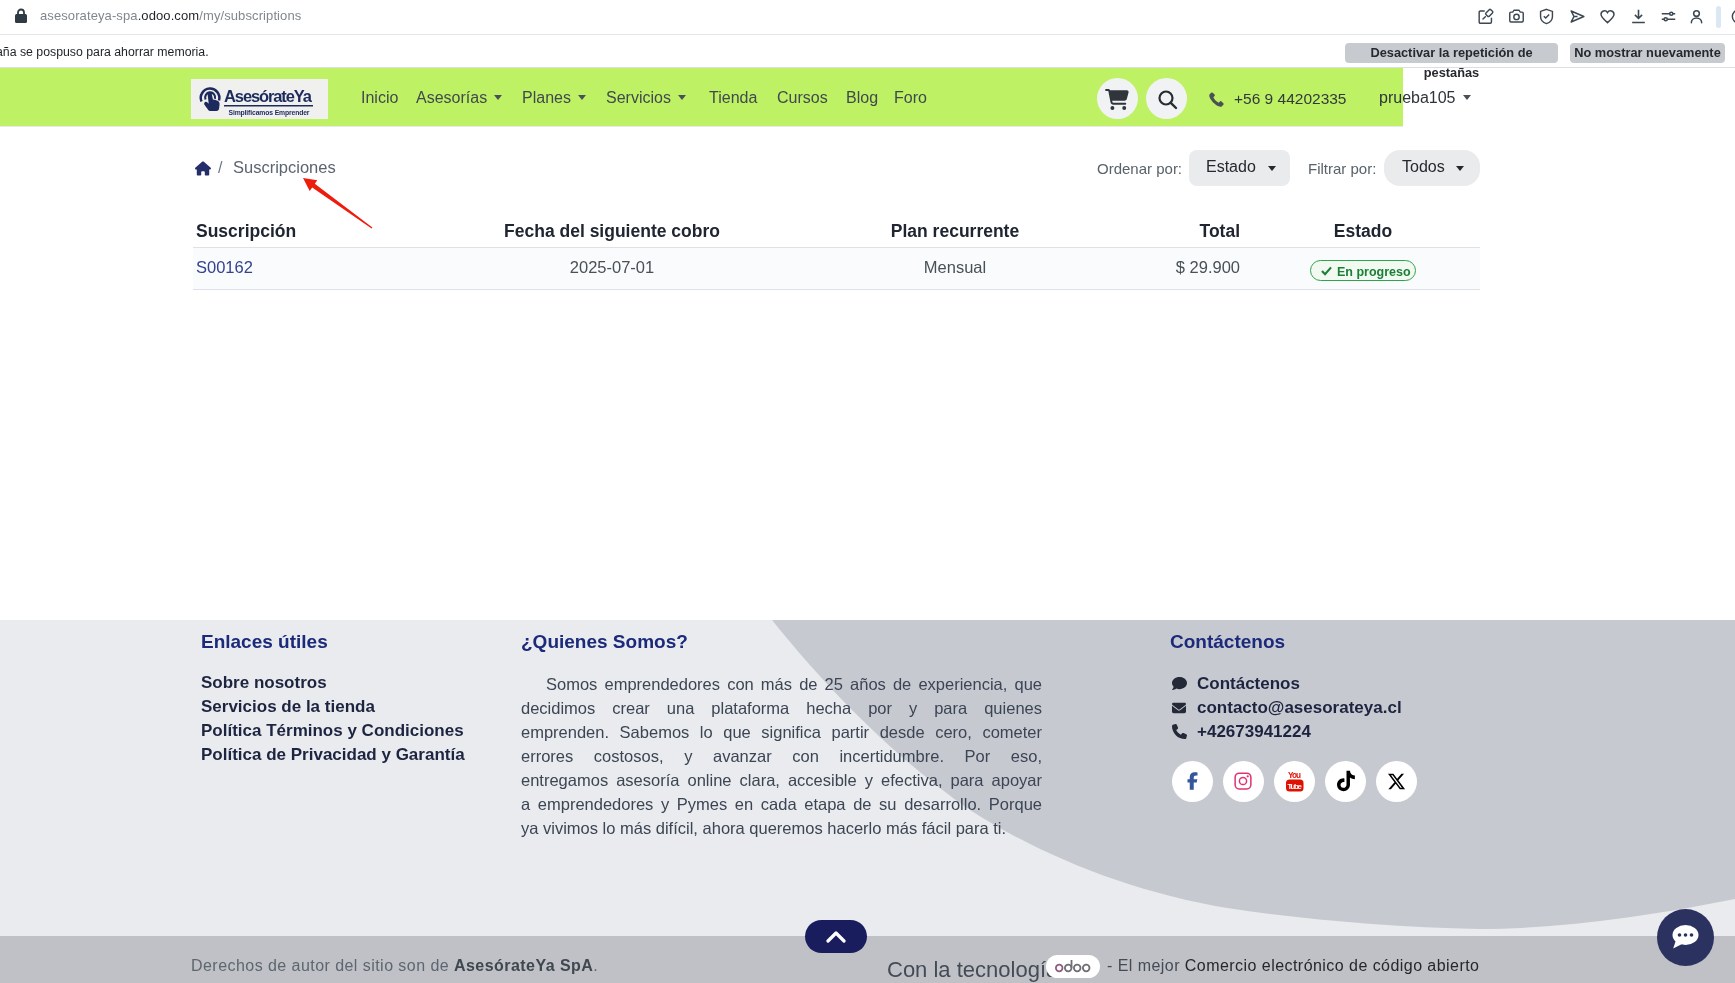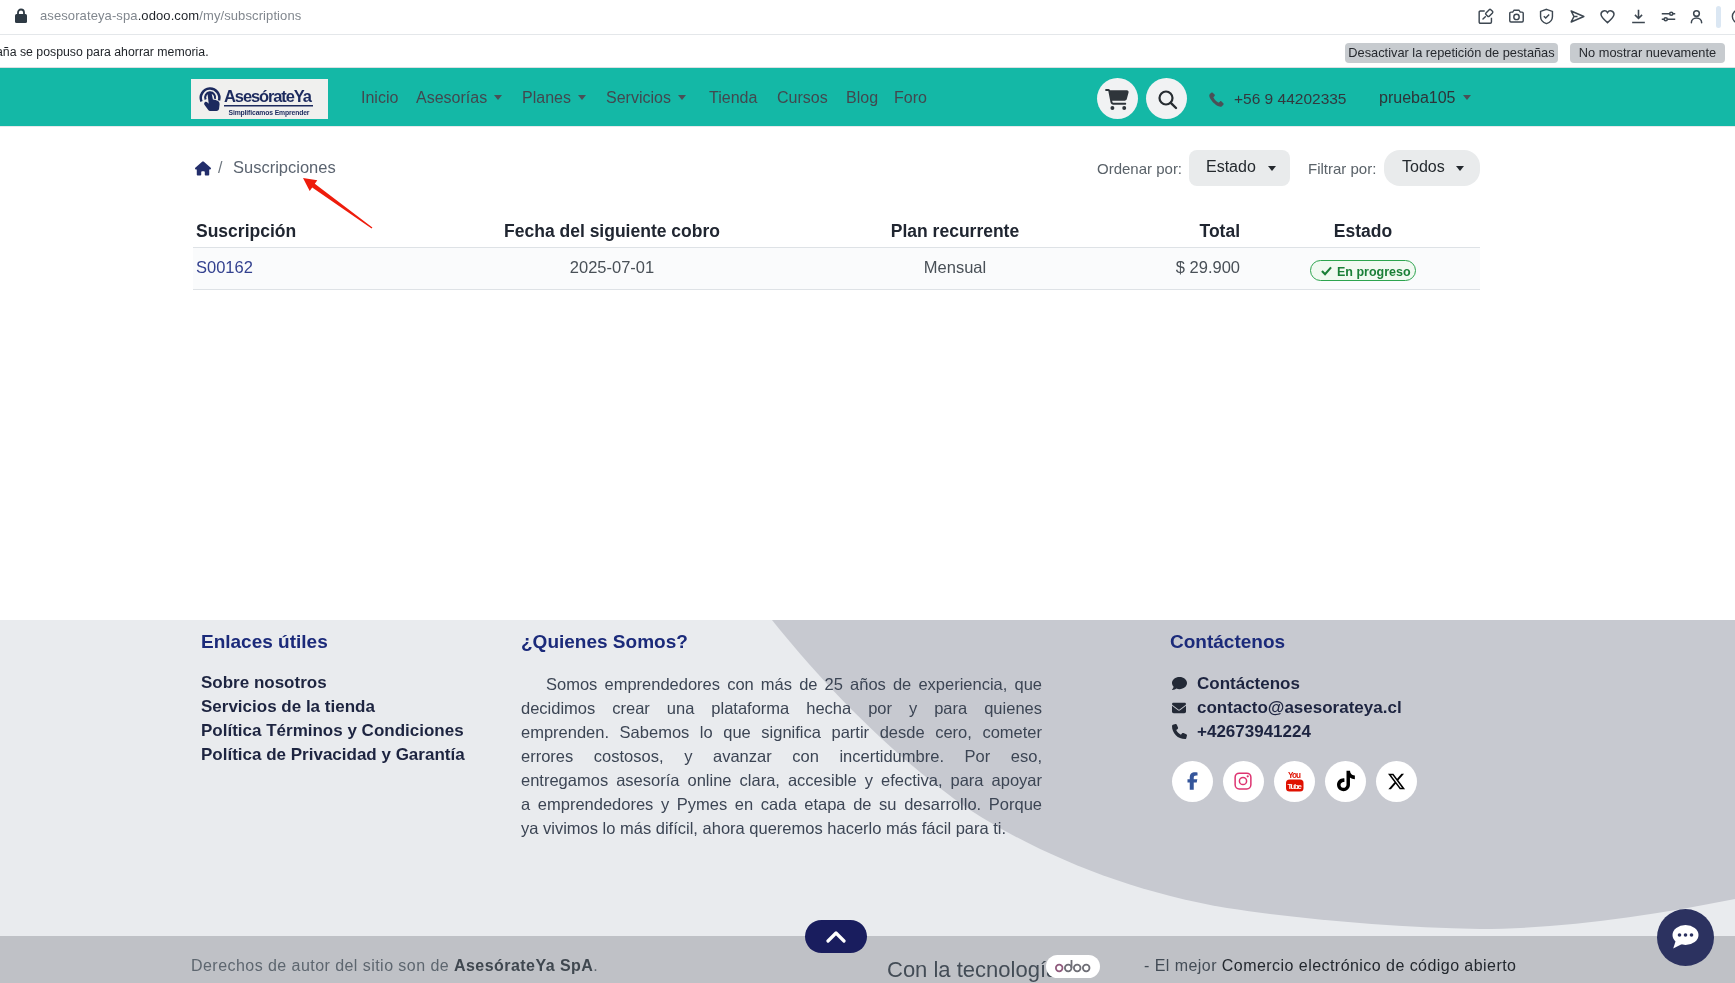--- a/index.html
+++ b/index.html
@@ -12,24 +12,24 @@
   #urlbar { position:absolute; left:0; top:0; width:1735px; height:34px; background:#fff; }
   #urlbar .url { position:absolute; left:40px; top:8px; font-size:13px; color:#81878e; letter-spacing:0.1px; }
   #urlbar .url b { color:#1f2329; font-weight:400; }
   .bicon { position:absolute; top:7px; width:19px; height:19px; }
   .bicon svg { width:19px; height:19px; display:block; }
 
   #notifbar { position:absolute; left:0; top:34px; width:1735px; height:34px; background:#fff;
               border-top:1px solid #e4e7ea; border-bottom:1px solid #dcdfe2; }
   #notifbar .msg { position:absolute; left:-4px; top:10px; font-size:12.3px; color:#1e2227; }
   .nbtn { position:absolute; top:8px; height:20px; background:#c7cbcf; border-radius:4px;
-          font-size:12.8px; color:#26292e; text-align:center; line-height:20px; }
-
-  
-  #header { position:absolute; left:0; top:68px; width:1735px; height:59px; background:#14b8a6;
+          font-size:12.8px; color:#26292e; text-align:center; line-height:20px;font-weight:bold; }
+
+  
+  #header { position:absolute; left:0; top:68px; width:1403px; height:59px; background:#bef264;
             border-bottom:1px solid #e7e9eb; }
   .navlink { position:absolute; top:21px; font-size:16px; color:#42484f; white-space:nowrap; }
   .caret { display:inline-block; width:0; height:0; border-left:4.5px solid transparent;
            border-right:4.5px solid transparent; border-top:5px solid #4a5057; vertical-align:middle;
            margin-left:7px; margin-bottom:2px; }
   .hcirc { position:absolute; top:10px; width:41px; height:41px; border-radius:50%; background:#f1f2f3; }
 
   
   #main { position:absolute; left:0; top:127px; width:1735px; height:493px; background:#fff; }
 
@@ -285,14 +285,14 @@
   <span class="abs" style="left:887px;top:21px;font-size:22px;color:#434c56;">Con la tecnología de</span>
   <div class="abs" style="left:1046px;top:19px;width:54px;height:23px;background:#fff;border-radius:12px;">
     <svg class="abs" style="left:9px;top:4px;" width="37" height="14" viewBox="0 0 37 14">
       <circle cx="4.2" cy="9" r="3.3" fill="none" stroke="#8f5a7c" stroke-width="1.8"></circle>
       <circle cx="13.2" cy="9" r="3.3" fill="none" stroke="#6e6e76" stroke-width="1.8"></circle>
       <path d="M16.5 9 V1" stroke="#6e6e76" stroke-width="1.8" fill="none"></path>
       <circle cx="22.2" cy="9" r="3.3" fill="none" stroke="#6e6e76" stroke-width="1.8"></circle>
       <circle cx="31.2" cy="9" r="3.3" fill="none" stroke="#6e6e76" stroke-width="1.8"></circle>
     </svg>
   </div>
-  <span class="abs" style="left:1107px;top:21px;font-size:16px;color:#434c56;letter-spacing:0.45px;margin-left:37px;">- El mejor <b style="font-weight:normal;color:#23282e;">Comercio electrónico de código abierto</b></span>
+  <span class="abs" style="left:1107px;top:21px;font-size:16px;color:#434c56;letter-spacing:0.45px;">- El mejor <b style="font-weight:normal;color:#23282e;">Comercio electrónico de código abierto</b></span>
 </div>
 
 </body></html>

